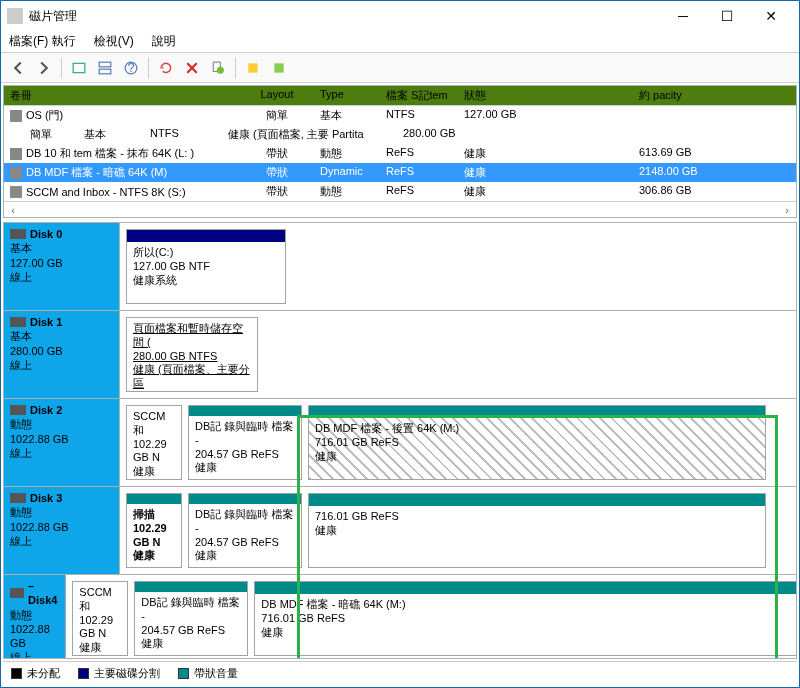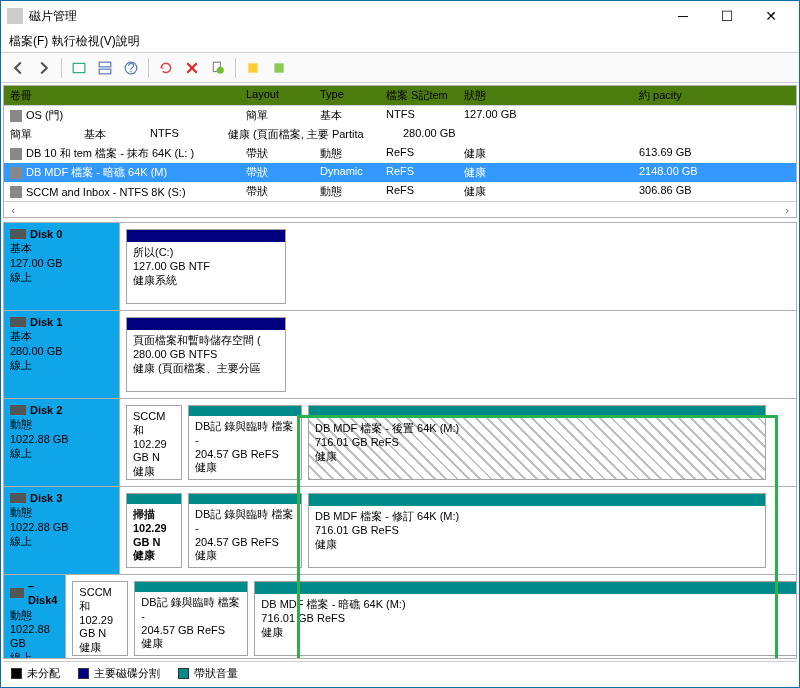--- a/index.html
+++ b/index.html
@@ -3,33 +3,33 @@
 <meta charset="utf-8">
 <style>
 * { box-sizing: border-box; margin: 0; padding: 0; font-family: "Segoe UI", Tahoma, sans-serif; font-size: 11px; }
 html, body { width: 800px; height: 688px; overflow: hidden; }
 .window { width: 800px; height: 688px; border: 1px solid #0e6ba8; background: #fff; display: flex; flex-direction: column; }
 .titlebar { height: 30px; display: flex; align-items: center; padding: 0 6px; }
 .titlebar .icon { width: 16px; height: 16px; margin-right: 6px; background: #ccc; }
 .titlebar .title { flex: 1; font-size: 12px; }
 .winbtns { display: flex; }
 .winbtn { width: 44px; height: 28px; display: flex; align-items: center; justify-content: center; font-size: 14px; }
-.menubar { height: 22px; display: flex; align-items: center; padding: 0 8px; border-bottom: 1px solid #d0d0d0; }
+.menubar { height: 22px; display: flex; align-items: center; padding: 0 8px; gap: 18px; border-bottom: 1px solid #d0d0d0; }
 .menubar span { font-size: 12px; }
 .toolbar { height: 30px; display: flex; align-items: center; padding: 0 6px; gap: 4px; border-bottom: 1px solid #d0d0d0; background:#fafafa; }
 .tb { width: 22px; height: 22px; display: flex; align-items: center; justify-content: center; border: 1px solid transparent; }
 .tb svg { width:14px; height:14px; }
 .sep { width:1px; height:20px; background:#ccc; margin:0 2px; }
 .volumes { border: 1px solid #b0b0b0; margin: 2px; }
 .vol-head { display: flex; background: #4d7c0f; border-bottom: 1px solid #d0d0d0; }
 .vol-head div, .vol-row div { padding: 2px 6px; white-space: nowrap; overflow: hidden; }
 .vol-row { display: flex; }
 .vol-row.sel { background: #3399ff; color: #fff; }
 .c-vol { width: 236px; display:flex; align-items:center; gap:4px; }
-.c-layout { width: 74px; }
+.c-layout { width: 74px; text-align: center; }
 .c-type { width: 66px; }
 .c-fs { width: 78px; }
 .c-status { width: 175px; }
 .c-cap { width: 120px; }
 .volico { width:12px; height:12px; background:#888; display:inline-block; }
 .scroll-h { height:16px; border-top:1px solid #ccc; display:flex; align-items:center; padding:0 2px; }
 .scroll-h .arrow { width:14px; height:14px; display:flex; align-items:center; justify-content:center; color:#666; }
 .scroll-h .spacer { flex:1; }
 .disks { flex: 1; overflow: hidden auto; margin: 2px; border: 1px solid #b0b0b0; display: flex; flex-direction: column; position: relative; }
 .disk-row { display: flex; border-bottom: 1px solid #b0b0b0; min-height: 88px; }
@@ -225,21 +225,21 @@
         </div>
       </div>
       <div class="disk-row">
         <div class="disk-info">
           <div class="dname"><span class="drvico"></span>Disk 1</div>
           <div>基本</div>
           <div>280.00 GB</div>
           <div>線上</div>
         </div>
         <div class="disk-parts">
-          <div class="part" style="width: 160px;">
+          <div class="part" style="width: 132px; text-decoration: underline;">
             <div class="pbar bar-navy"></div>
             <div class="pbody">
               <div>頁面檔案和暫時儲存空間 (</div>
               <div>280.00 GB NTFS</div>
               <div>健康 (頁面檔案、主要分區</div>
             </div>
           </div>
         </div>
       </div>
       <div class="disk-row">
@@ -296,21 +296,20 @@
             <div class="pbar bar-teal"></div>
             <div class="pbody">
               <div>DB記 錄與臨時 檔案 -</div>
               <div>204.57 GB ReFS</div>
               <div>健康</div>
             </div>
           </div>
           <div class="part" style="width: 458px;">
             <div class="pbar bar-teal"></div>
             <div class="pbody">
-              <div>DB MDF 檔案 - 修訂 64K    (M:)</div>
               <div>716.01 GB ReFS</div>
               <div>健康</div>
             </div>
           </div>
         </div>
       </div>
       <div class="disk-row">
         <div class="disk-info">
           <div class="dname"><span class="drvico"></span>–Disk4</div>
           <div>動態</div>

